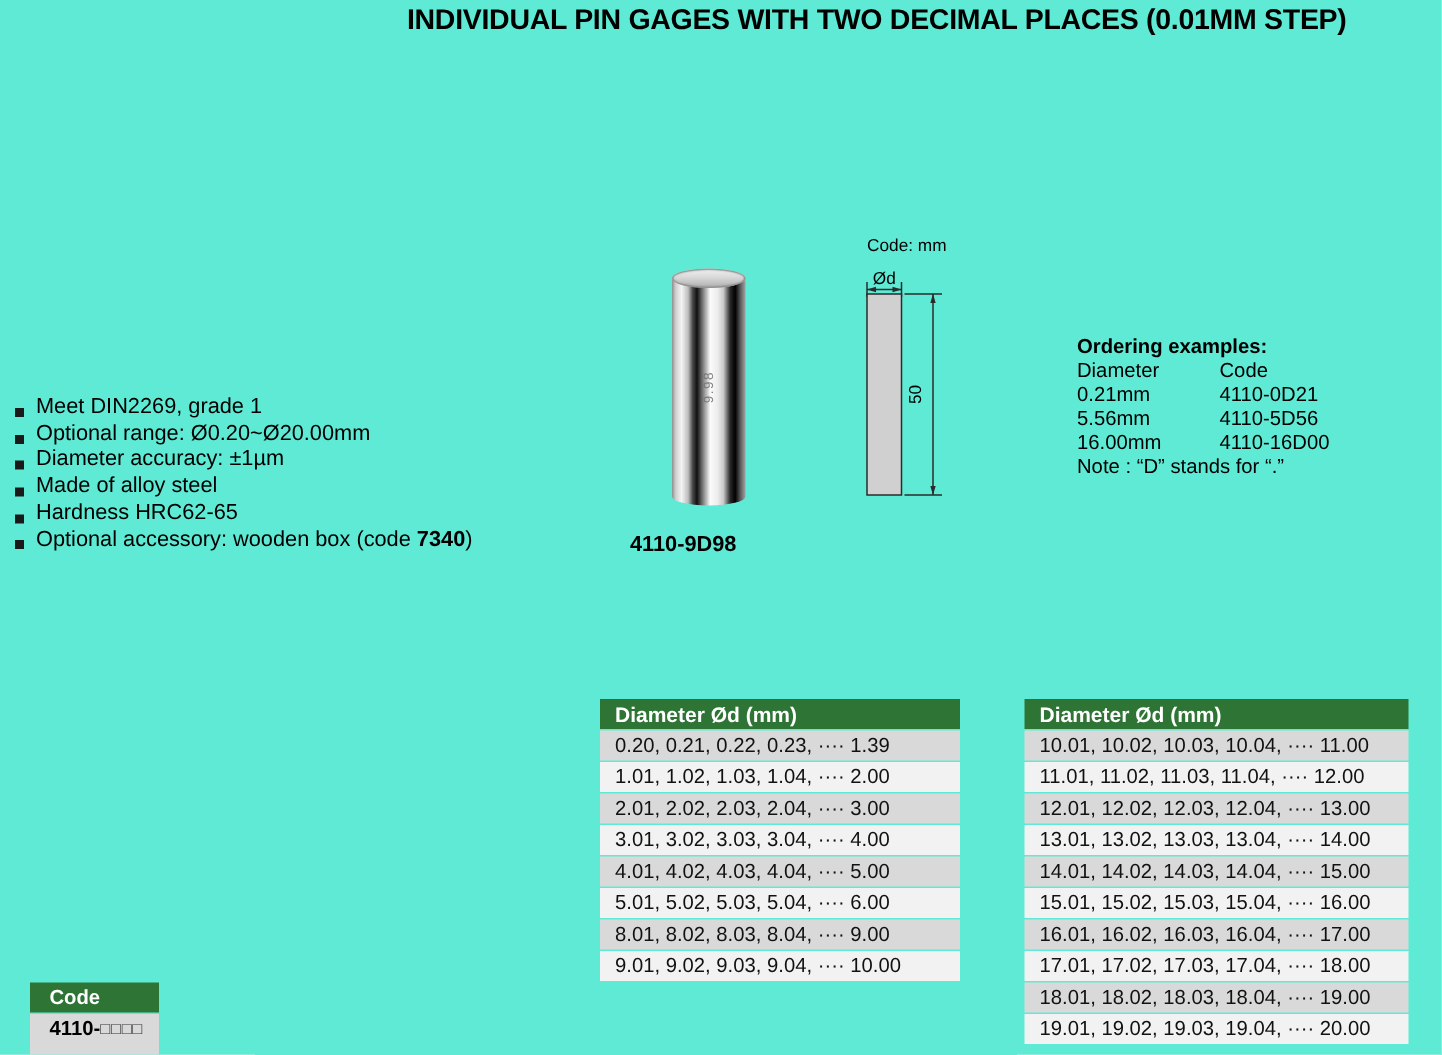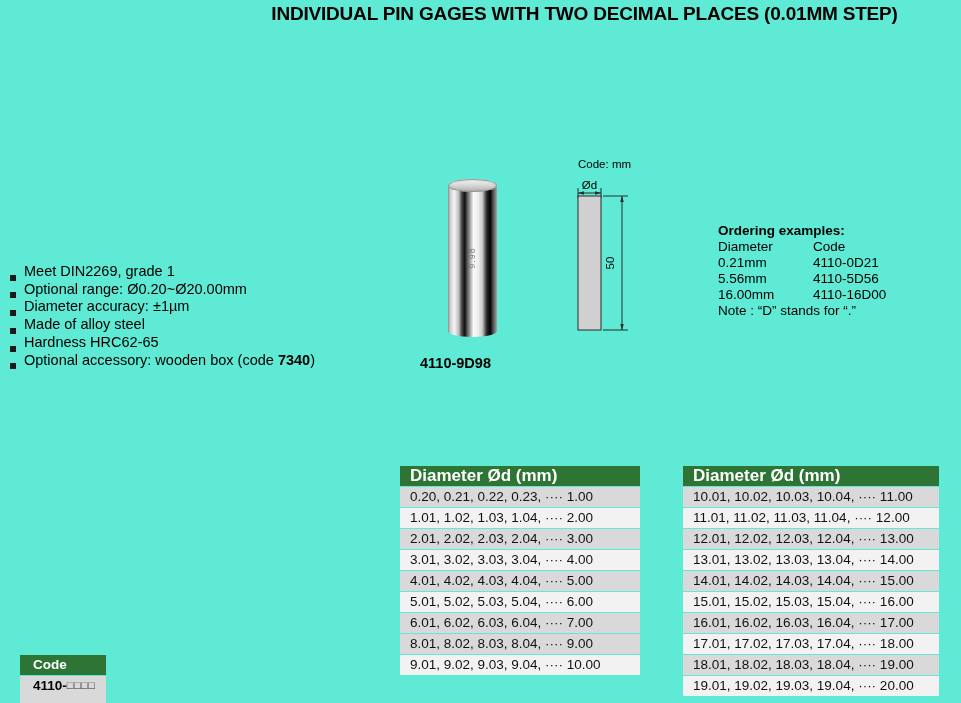--- a/index.html
+++ b/index.html
@@ -8,21 +8,21 @@
     position:relative; width:961px; height:703px; background:#5eead4;
     font-family:"Liberation Sans", sans-serif; color:#000; overflow:hidden;
   }
   .title {
     position:absolute; left:212px; top:3px; width:745px;
     font-size:19px; font-weight:700; text-align:center;
     letter-spacing:-0.2px; white-space:nowrap; color:#000;
   }
   
   .features { position:absolute; left:8px; top:263px; font-size:14.5px; line-height:17.7px; }
-  .feature-item { display:flex; align-items:flex-end; }
+  .feature-item { display:flex; align-items:center; }
   .bullet-square { width:6px; height:6px; background:#1a1a1a; margin:6px 8px 0 2px; flex:none; }
   .bold { font-weight:700; }
 
   
   .pin { position:absolute; left:448px; top:179px; width:49px; height:158px; }
   .pin-body {
     position:absolute; left:0; top:6px; width:49px; height:152px;
     background:linear-gradient(90deg,
       #8d8d8d 0%, #cfcfcf 5%, #f4f4f4 13%, #bdbdbd 22%, #4a4a4a 28%,
       #101010 34%, #6f6f6f 41%, #fbfbfb 52%, #ececec 62%, #c9c9c9 70%,
@@ -48,21 +48,21 @@
   .ordering { position:absolute; left:718px; top:223px; font-size:13.5px; line-height:16px; }
   .ordering-heading { font-weight:700; }
   .ord-row { display:flex; }
   .ord-col1 { width:95px; flex:none; }
 
   
   .pin-table { position:absolute; top:466px; }
   .pin-table.left  { left:400px; width:240px; }
   .pin-table.right { left:683px; width:256px; }
   .pt-header {
-    background:#2e7434; color:#ffffff; font-weight:700; font-size:17px;
+    background:#2e7434; color:#ffffff; font-weight:700; font-size:14px;
     height:20px; line-height:20px; padding-left:10px; margin-bottom:1px;
   }
   .pt-row {
     height:20px; line-height:20px; font-size:13.5px; padding-left:10px;
     margin-bottom:1px; color:#111; background:#f2f2f2; white-space:nowrap;
   }
   .pt-row.alt { background:#d9d9d9; }
 
   
   .code-block { position:absolute; left:20px; top:655px; width:86px; }
@@ -154,27 +154,26 @@
     </div>
     <div class="ord-row">
       <span class="ord-col1">16.00mm</span>
       <span>4110-16D00</span>
     </div>
     <div>Note : “D”  stands for “.”</div>
   </div>
 
   <div class="pin-table left">
     <div class="pt-header">Diameter Ød (mm)</div>
-    <div class="pt-row alt">0.20, 0.21, 0.22, 0.23, ···· 1.00</div>
+    <div class="pt-row alt">0.20, 0.21, 0.22, 0.23, ···· 1.39</div>
     <div class="pt-row">1.01, 1.02, 1.03, 1.04, ···· 2.00</div>
     <div class="pt-row alt">2.01, 2.02, 2.03, 2.04, ···· 3.00</div>
     <div class="pt-row">3.01, 3.02, 3.03, 3.04, ···· 4.00</div>
     <div class="pt-row alt">4.01, 4.02, 4.03, 4.04, ···· 5.00</div>
     <div class="pt-row">5.01, 5.02, 5.03, 5.04, ···· 6.00</div>
-    <div class="pt-row alt">6.01, 6.02, 6.03, 6.04, ···· 7.00</div>
     <div class="pt-row alt">8.01, 8.02, 8.03, 8.04, ···· 9.00</div>
     <div class="pt-row">9.01, 9.02, 9.03, 9.04, ···· 10.00</div>
   </div>
 
   <div class="pin-table right">
     <div class="pt-header">Diameter Ød (mm)</div>
     <div class="pt-row alt">10.01, 10.02, 10.03, 10.04, ···· 11.00</div>
     <div class="pt-row">11.01, 11.02,  11.03, 11.04, ···· 12.00</div>
     <div class="pt-row alt">12.01, 12.02, 12.03, 12.04, ···· 13.00</div>
     <div class="pt-row">13.01, 13.02, 13.03, 13.04, ···· 14.00</div>

